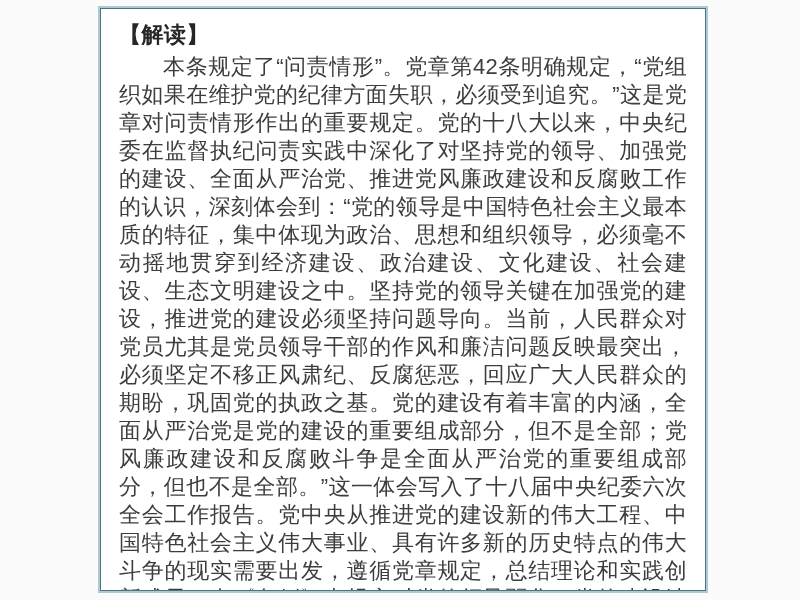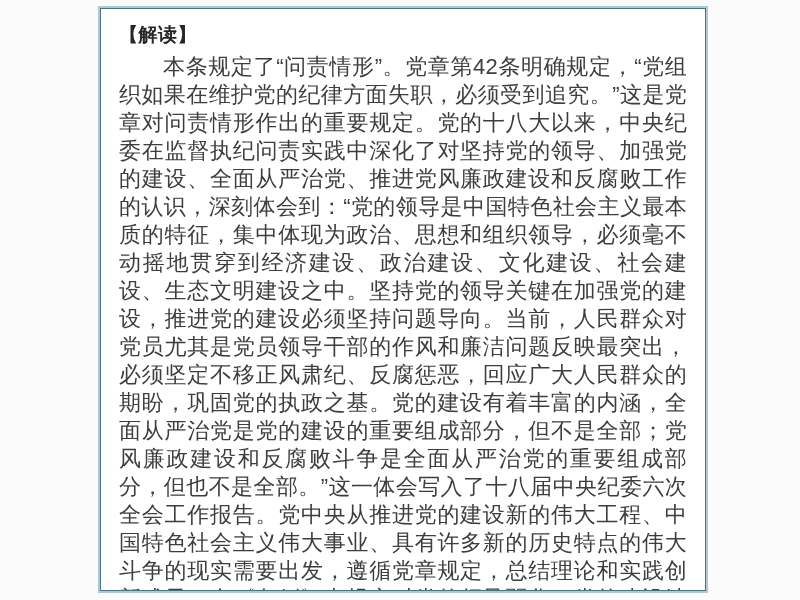--- a/index.html
+++ b/index.html
@@ -23,21 +23,21 @@
     top:8px;
     width:606px;
     height:583px;
     background:var(--panel-bg);
     border:1px solid var(--border-dark);
     box-shadow:0 0 0 2px var(--border-light);
     padding:12px 18px 10px 18px;
     overflow:hidden;
   }
   .section-title{
-    font-size:19px;
+    font-size:22px;
     font-weight:bold;
     color:var(--title);
     line-height:28px;
     margin-bottom:4px;
     letter-spacing:0.5px;
   }
   .para{
     font-size:22px;
     line-height:28px;
     color:var(--text);

